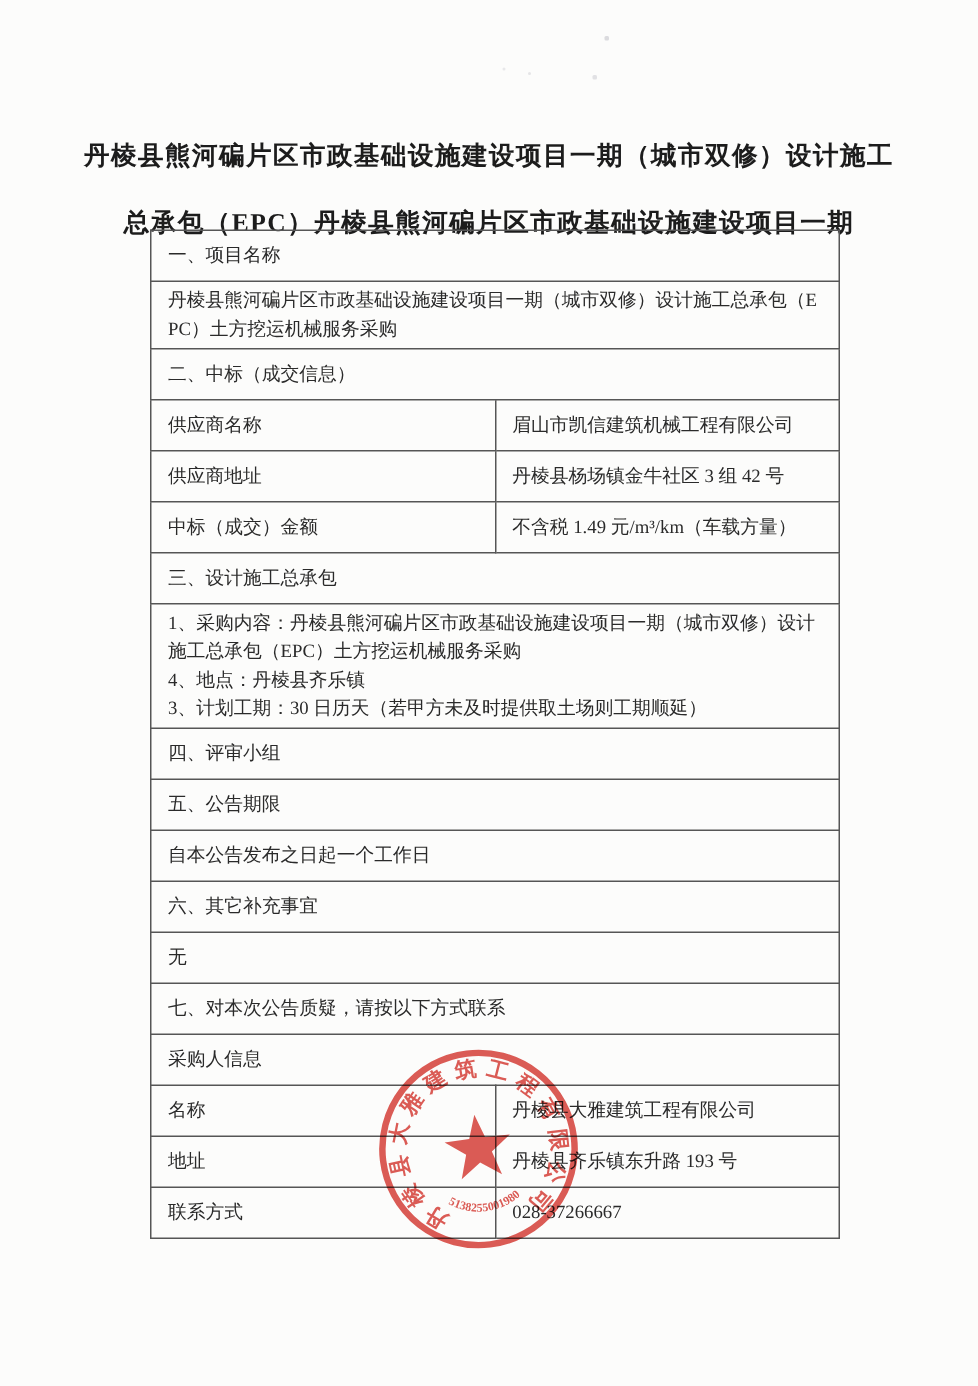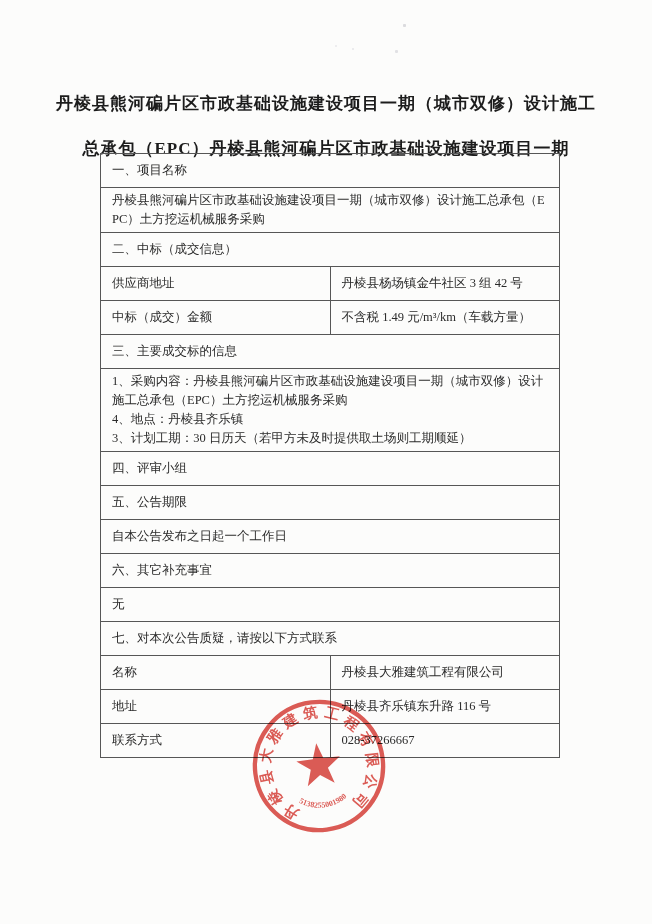--- a/index.html
+++ b/index.html
@@ -64,29 +64,33 @@
         <tr>
       <td colspan="2">一、项目名称</td>
     </tr>
     <tr>
       <td colspan="2" class="tight">丹棱县熊河碥片区市政基础设施建设项目一期（城市双修）设计施工总承包（EPC）土方挖运机械服务采购</td>
     </tr>
     <tr>
       <td colspan="2">二、中标（成交信息）</td>
     </tr>
     <tr>
+      <td class="label">供应商名称</td>
+      <td>眉山市凯信建筑机械工程有限公司</td>
+    </tr>
+    <tr>
       <td class="label">供应商地址</td>
       <td>丹棱县杨场镇金牛社区 3 组 42 号</td>
     </tr>
     <tr>
       <td class="label">中标（成交）金额</td>
       <td>不含税 1.49 元/m³/km（车载方量）</td>
     </tr>
     <tr>
-      <td colspan="2">三、主要成交标的信息</td>
+      <td colspan="2">三、设计施工总承包</td>
     </tr>
     <tr>
       <td colspan="2" class="tight mline">
         <span>1、采购内容：丹棱县熊河碥片区市政基础设施建设项目一期（城市双修）设计施工总承包（EPC）土方挖运机械服务采购</span>
         <span>4、地点：丹棱县齐乐镇</span>
         <span>3、计划工期：30 日历天（若甲方未及时提供取土场则工期顺延）</span>
       </td>
     </tr>
     <tr>
       <td colspan="2">四、评审小组</td>
@@ -100,26 +104,29 @@
     <tr>
       <td colspan="2">六、其它补充事宜</td>
     </tr>
     <tr>
       <td colspan="2">无</td>
     </tr>
     <tr>
       <td colspan="2">七、对本次公告质疑，请按以下方式联系</td>
     </tr>
     <tr>
+      <td colspan="2">采购人信息</td>
+    </tr>
+    <tr>
       <td class="label">名称</td>
       <td>丹棱县大雅建筑工程有限公司</td>
     </tr>
     <tr>
       <td class="label">地址</td>
-      <td>丹棱县齐乐镇东升路 116 号</td>
+      <td>丹棱县齐乐镇东升路 193 号</td>
     </tr>
     <tr>
       <td class="label">联系方式</td>
       <td>028-37266667</td>
     </tr>
   </tbody>
     </table>
 
   <svg class="stamp" viewBox="0 0 200 200" aria-hidden="true">
     <defs>

